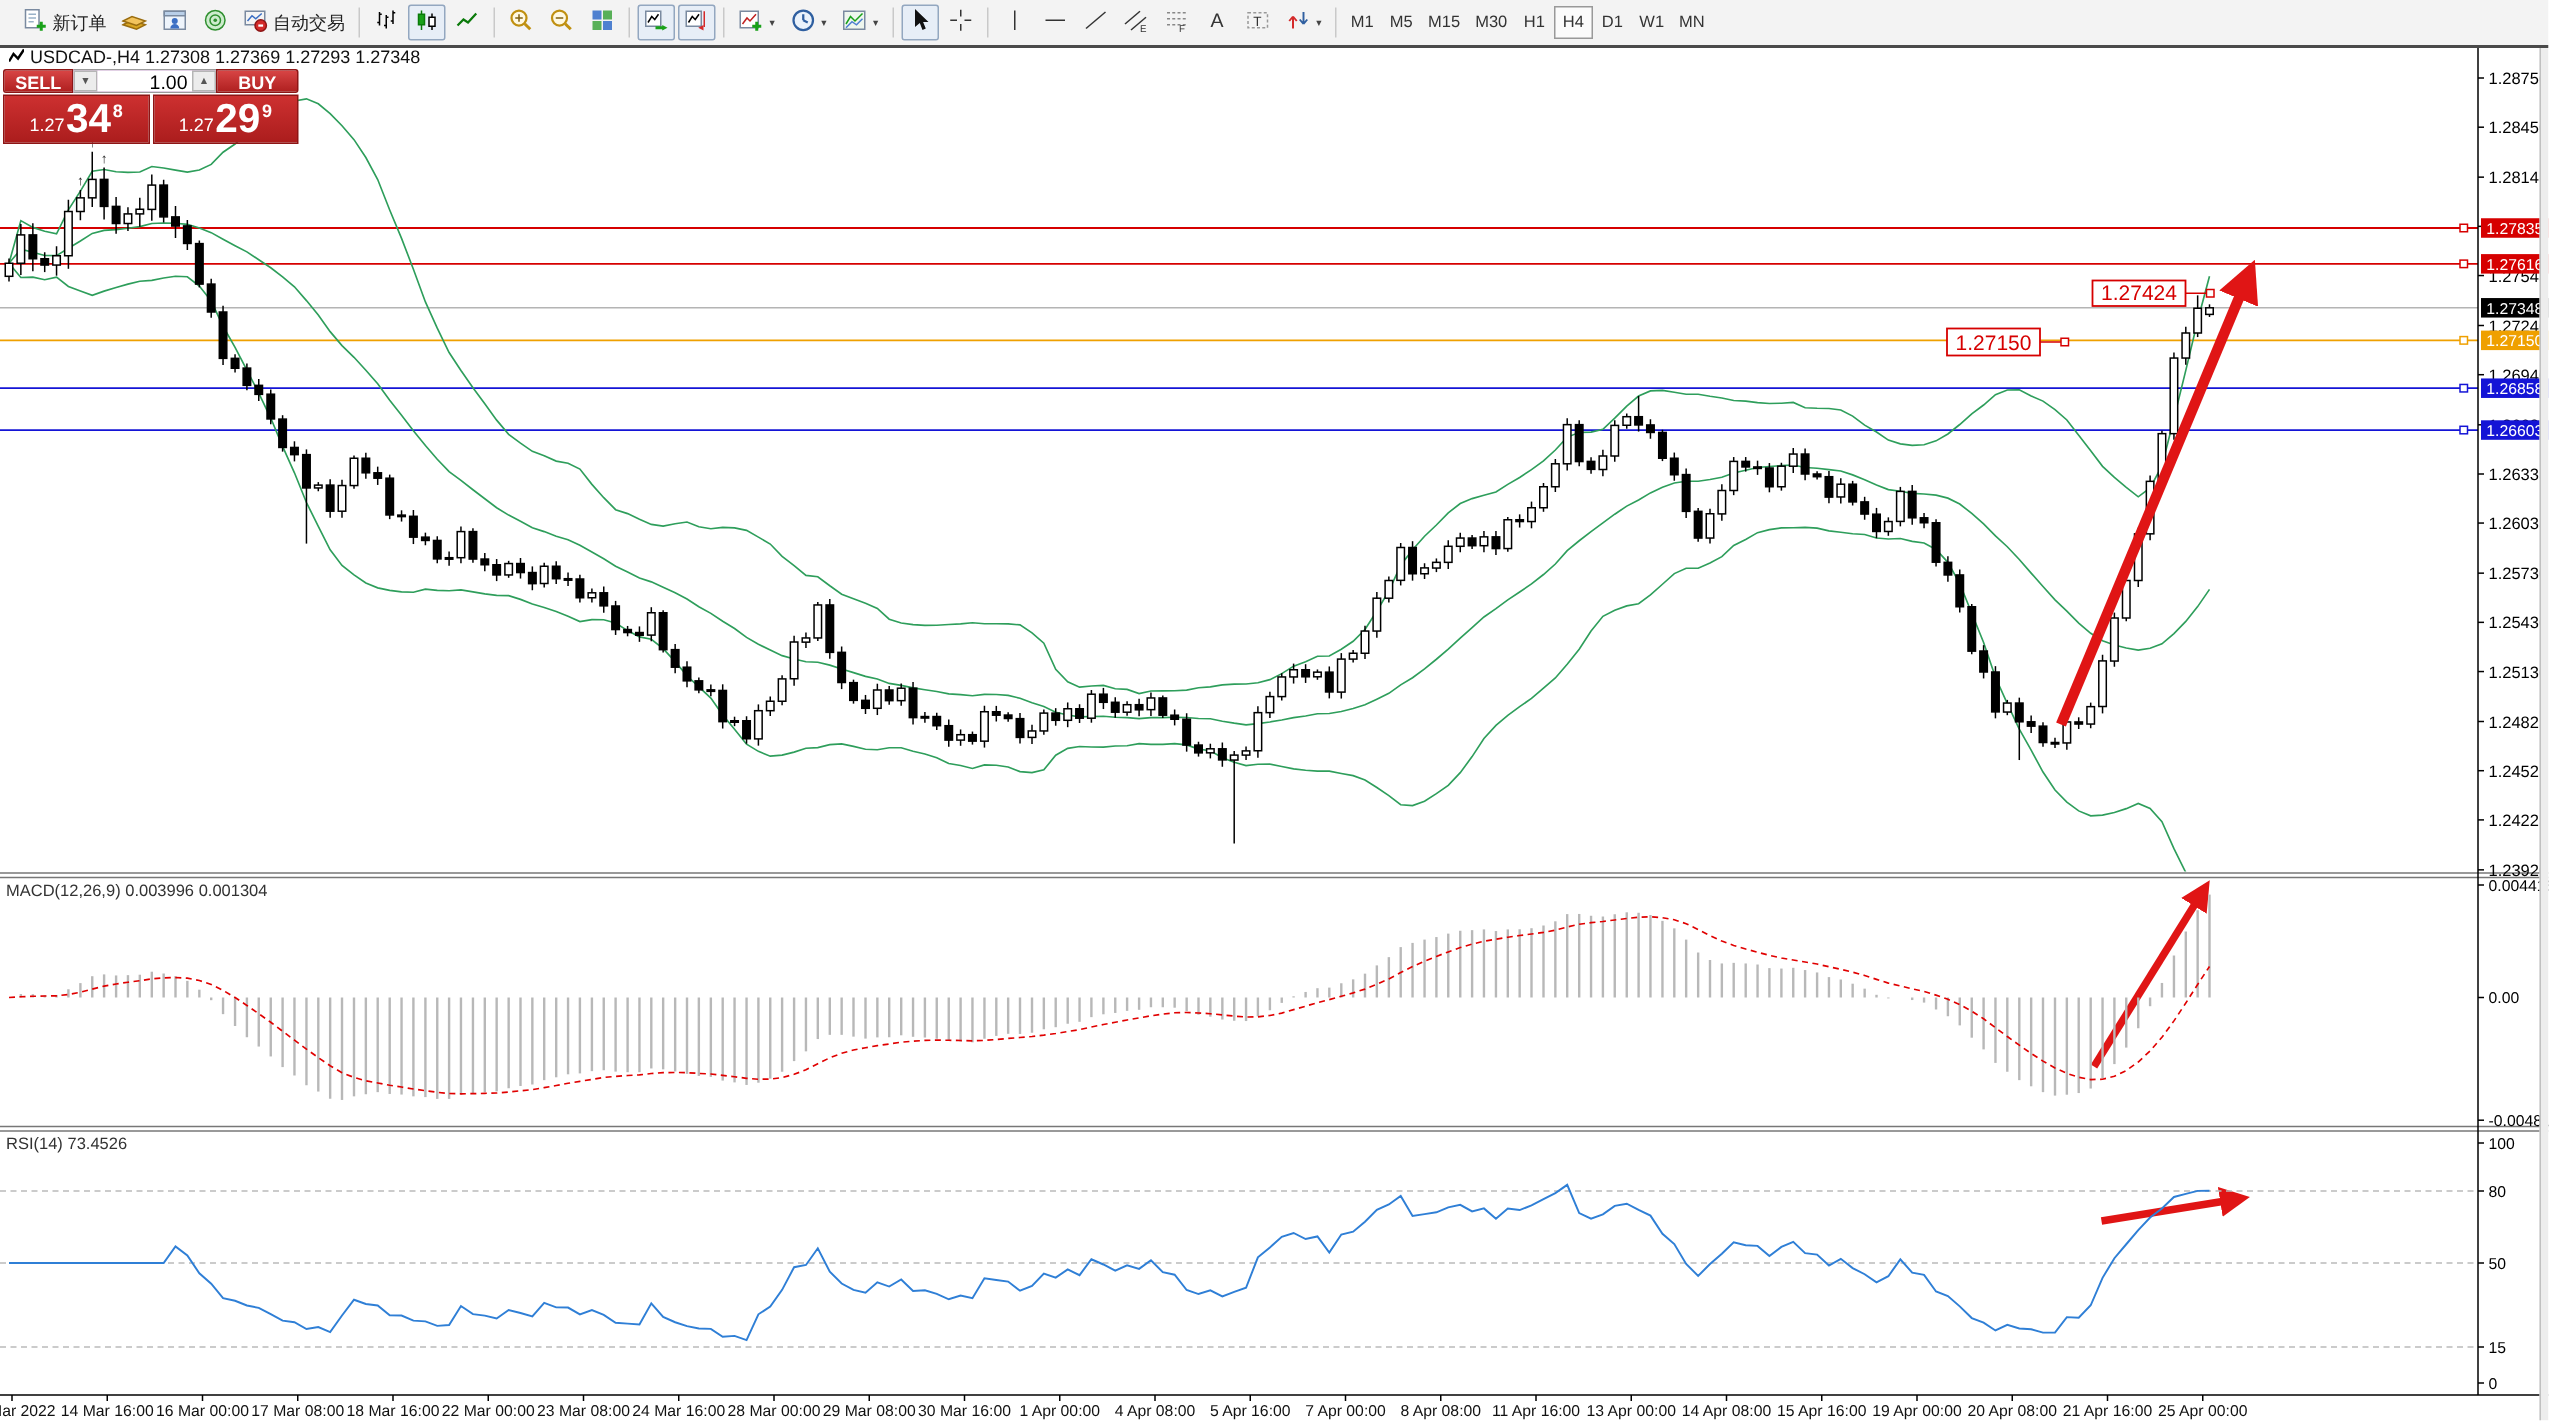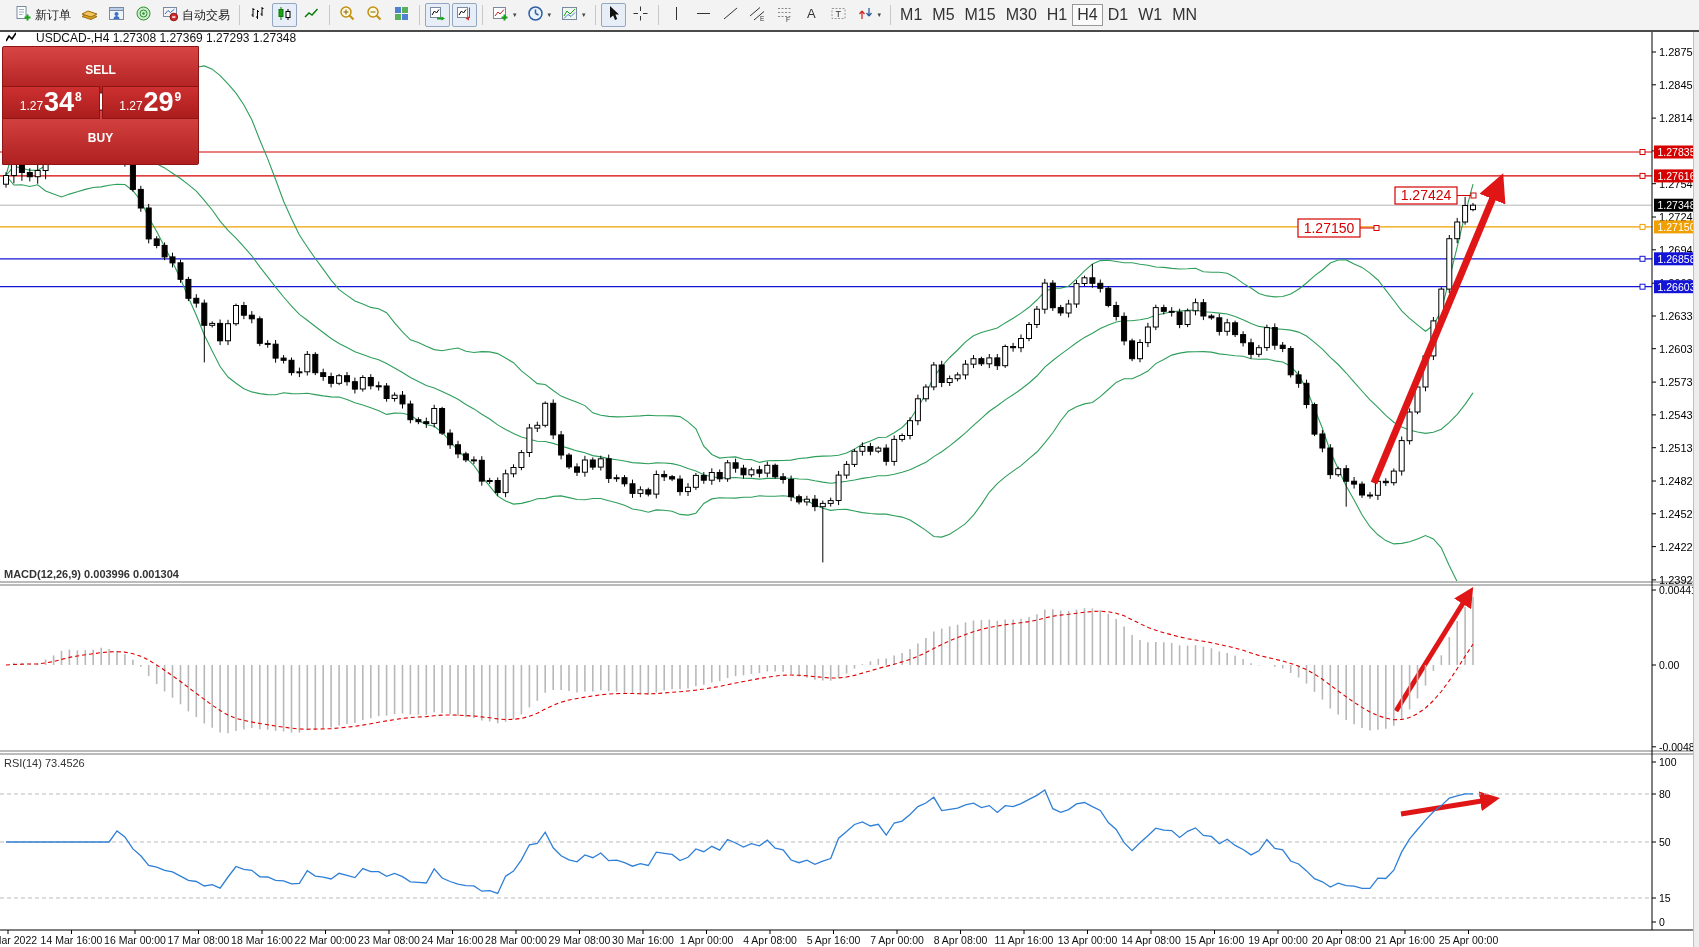--- a/index.html
+++ b/index.html
@@ -10,40 +10,40 @@
   #toolbar{position:absolute;top:0;left:0;width:1699px;height:32px;background:#f3f3f3;
     border-bottom:2px solid #4a4a4a;display:flex;align-items:center;padding-left:10px;
     box-sizing:border-box;z-index:6;}
   .tb-btn{height:24px;min-width:24px;display:inline-flex;align-items:center;justify-content:center;
     gap:3px;padding:0 3px;margin:0 1px;border:1px solid transparent;border-radius:2px;
     font-size:12px;color:#222;background:transparent;font-family:inherit;cursor:default;}
   .tb-btn.active{border-color:#93a7c0;background:#e7eef7;}
   .tb-label{font-size:12px;white-space:nowrap;}
   .tb-sep{width:1px;height:20px;background:#c9c9c9;margin:0 4px;flex:0 0 auto;}
   .tb-caret{font-size:7px;color:#444;margin-left:1px;}
-  .tf-btn{height:22px;min-width:26px;padding:0 4px;margin:0;font-size:16px;color:#333;
+  .tf-btn{height:22px;min-width:26px;padding:0 4px;margin:0;font-size:11px;color:#333;
     display:inline-flex;align-items:center;justify-content:center;border:1px solid transparent;
     background:transparent;font-family:inherit;}
   .tf-btn.active{background:#fbfbfb;border-color:#999;}
   #toolbar-right{position:absolute;left:1522px;top:1px;height:26px;display:flex;align-items:center;gap:8px;}
   .chat-wrap{position:relative;display:inline-flex;}
   .chat-badge{position:absolute;top:-3px;right:-6px;width:13px;height:13px;border-radius:50%;
     background:#e03c10;color:#fff;font-size:9px;font-weight:bold;display:flex;align-items:center;
     justify-content:center;border:1px solid #b52b08;}
 
   
   #symbol-info{position:absolute;left:6px;top:31px;font-size:12px;color:#111;z-index:4;
-    display:flex;align-items:flex-end;gap:20px;white-space:nowrap;}
+    display:flex;align-items:flex-end;gap:4px;white-space:nowrap;}
   .ind-label{position:absolute;left:4px;font-size:11px;color:#333;z-index:4;white-space:nowrap;}
-  #macd-label{top:568px;font-weight:bold;}
+  #macd-label{top:588px;}
   #rsi-label{top:757px;}
 
   
   #trade-panel{position:absolute;left:2px;top:46px;width:197px;z-index:5;font-family:inherit;}
-  .tp-row1{display:flex;height:39px;flex-direction:column;}
+  .tp-row1{display:flex;height:16px;}
   .tp-btn{color:#fff;font-weight:bold;font-size:12px;border:1px solid #8d1515;
     background:linear-gradient(#d84545,#b02020);font-family:inherit;cursor:default;}
   .tp-sell{flex:0 0 47px;border-radius:2px 0 0 2px;}
   .tp-buy{flex:0 0 55px;border-radius:0 2px 2px 0;}
   .tp-vol{flex:1;display:flex;background:#f0abfc;border:1px solid #9a9a9a;border-left:none;border-right:none;}
   .tp-spin{width:16px;background:#ececec;border:1px solid #b5b5b5;font-size:7px;color:#555;
     display:flex;align-items:center;justify-content:center;padding:0;font-family:inherit;}
   .tp-vol-input{flex:1;width:40px;border:0;outline:none;text-align:right;font-size:13px;
     font-family:inherit;padding:0 3px;}
   .tp-row2{display:flex;gap:2px;margin-top:1px;height:33px;}

